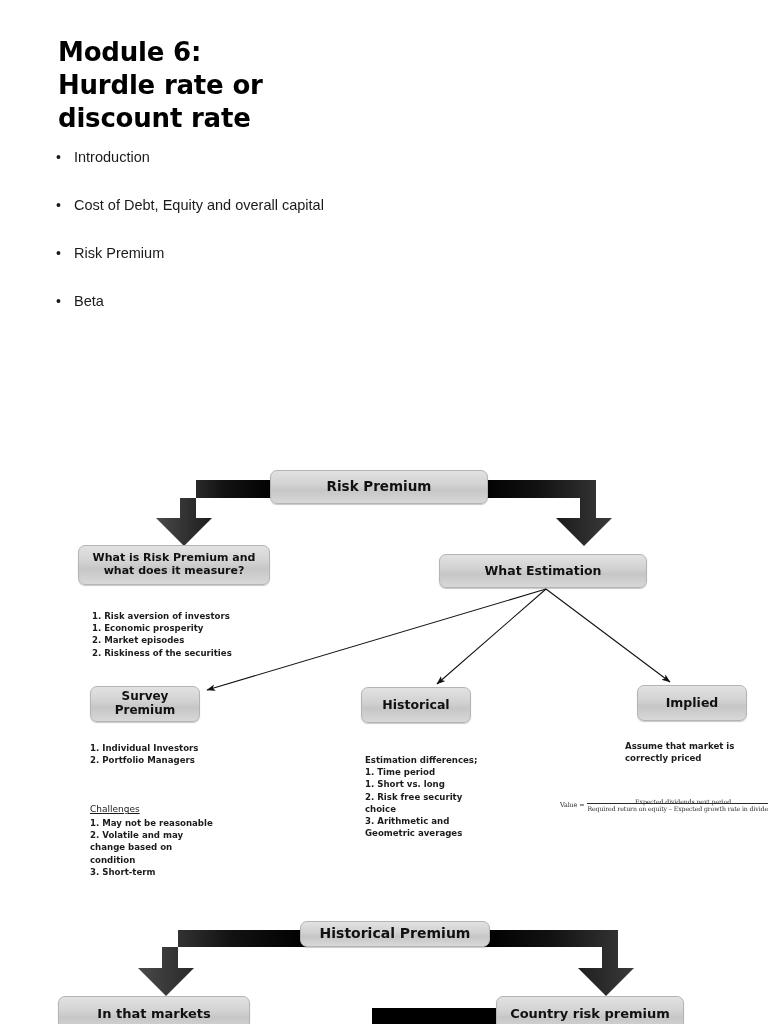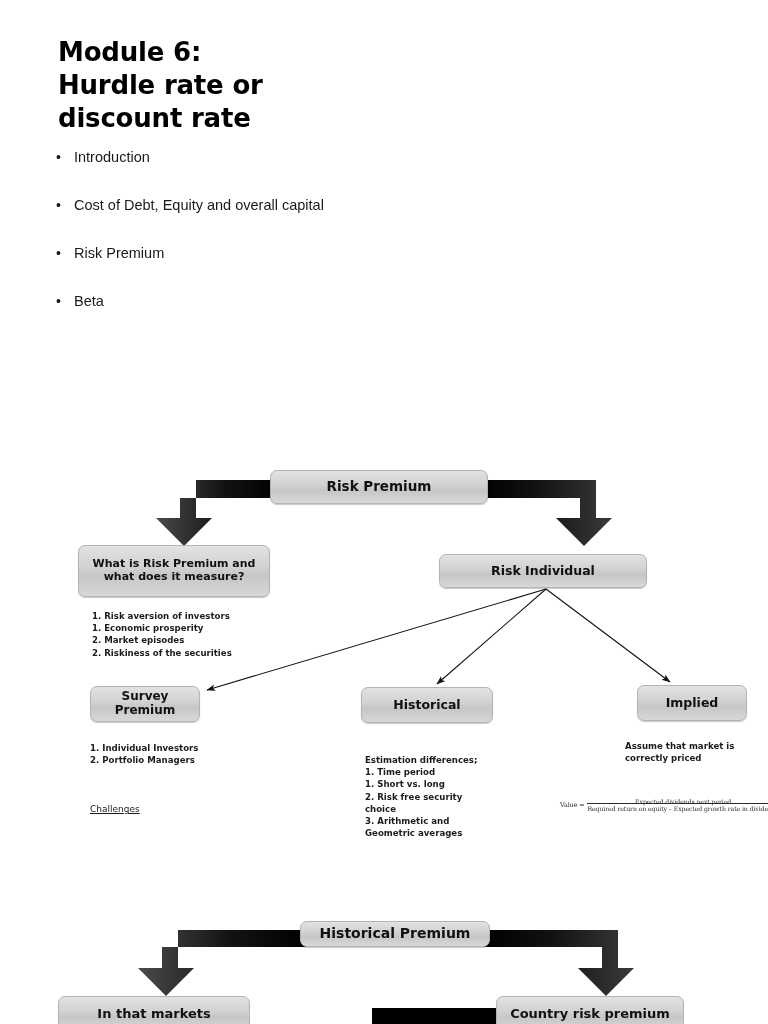--- a/index.html
+++ b/index.html
@@ -212,45 +212,49 @@
     <path d="M 484,930 L 484,947 L 602,947 L 602,968 L 578,968 L 606,996 L 634,968 L 618,968 L 618,930 Z" fill="url(#gradDownR)"></path>
   </g>
 </svg>
 
 <div class="black-bar" style="left:372px; top:1008px; width:140px; height:16px;"></div>
 
 <div class="pbox" style="left:270px; top:470px; width:218px; height:34px; font-size:13.5px;">
   <span>Risk Premium</span>
 </div>
 
-<div class="pbox" style="left:78px; top:545px; width:192px; height:52px; font-size:11px; padding:5px 8px;">
+<div class="pbox" style="left:78px; top:545px; width:192px; height:40px; font-size:11px; padding:5px 8px;">
   <span>What is Risk Premium and what does it measure?</span>
 </div>
 
 <div class="pbox" style="left:439px; top:554px; width:208px; height:34px; font-size:12.5px;">
-  <span>Risk Individual</span>
+  <span>What Estimation</span>
 </div>
 
 <div class="textblock" style="left:92px; top:610px; width:200px;">1. Risk aversion of investors
      1. Economic prosperity
      2. Market episodes
 2. Riskiness of the securities</div>
 
 <div class="pbox" style="left:90px; top:686px; width:110px; height:36px; font-size:12px;">
   <span>Survey Premium</span>
 </div>
 
 <div class="textblock" style="left:90px; top:742px; width:180px;">1. Individual Investors
 2. Portfolio Managers</div>
 
 <div class="textblock" style="left:90px; top:791px; width:150px;">
-  <span class="challenge-head">Challenges</span>
-</div>
-
-<div class="pbox" style="left:361px; top:687px; width:132px; height:36px; font-size:12.5px;">
+  <span class="challenge-head">Challenges</span><span>1. May not be reasonable
+2. Volatile and may
+    change based on
+    condition
+3. Short-term</span>
+</div>
+
+<div class="pbox" style="left:361px; top:687px; width:110px; height:36px; font-size:12.5px;">
   <span>Historical</span>
 </div>
 
 <div class="textblock" style="left:365px; top:754px; width:180px;">Estimation differences;
 1. Time period
       1. Short vs. long
 2. Risk free security
     choice
 3. Arithmetic and
     Geometric averages</div>

